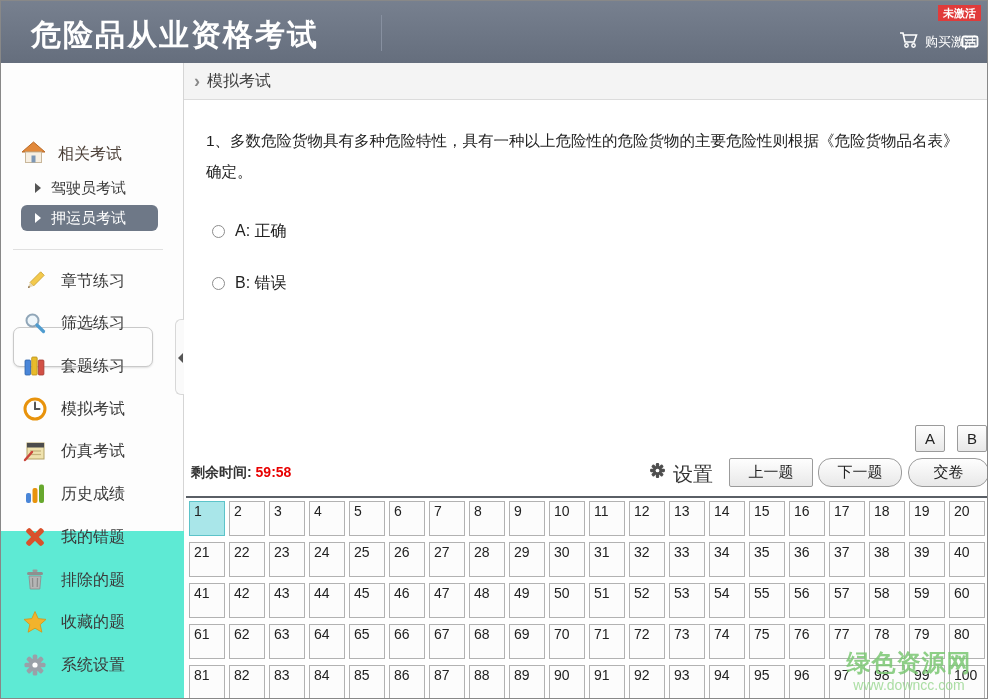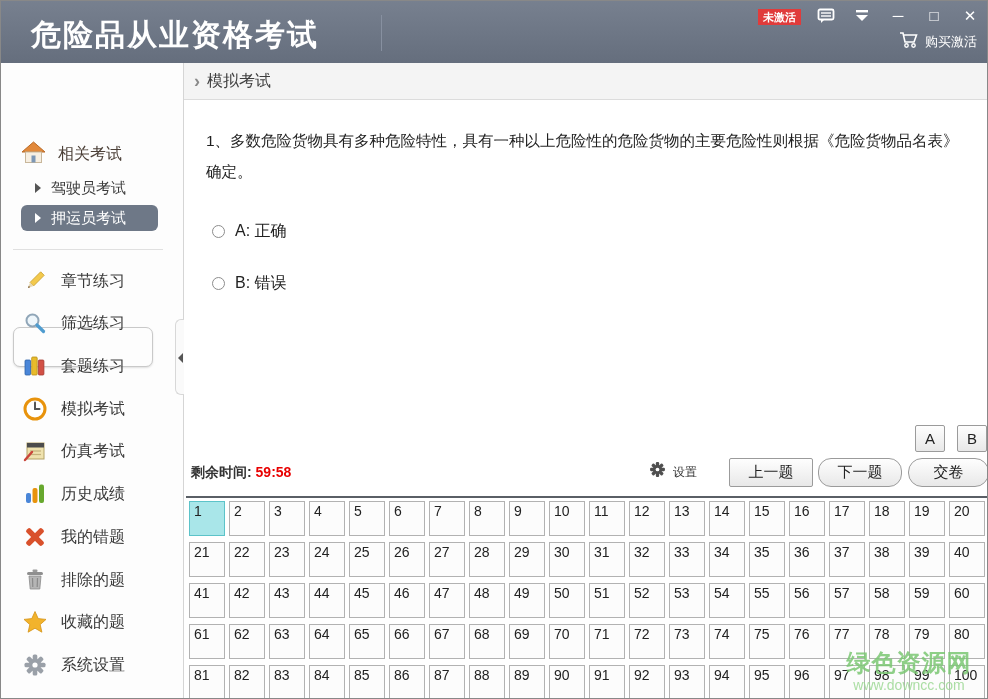--- a/index.html
+++ b/index.html
@@ -4,28 +4,28 @@
 <style>
   * { margin:0; padding:0; box-sizing:border-box; }
   html,body { font-family:"Liberation Sans","DejaVu Sans",sans-serif; }
   .app { position:relative; width:988px; height:699px; background:#5eead4; overflow:hidden; border:1px solid #888; }
 
   
   .titlebar { position:absolute; left:0; top:0; width:988px; height:62px;
     background:linear-gradient(#77808f,#656e7d); }
   .app-title { position:absolute; left:30px; top:14px; color:#fff; font-size:30px; font-weight:bold; letter-spacing:2px; }
   .title-divider { position:absolute; left:380px; top:14px; width:1px; height:36px; background:#59616e; border-right:1px solid #8790a0; }
-  .win-row { position:absolute; right:8px; top:4px; height:20px; display:flex; align-items:flex-end; gap:14px; }
+  .win-row { position:absolute; right:8px; top:4px; height:20px; display:flex; align-items:flex-end; gap:14px;flex-direction:column; }
   .badge-red { background:#e03b3b; color:#fff; font-size:11px; font-weight:bold; padding:2px 5px; line-height:12px; }
   .win-ic { width:22px; height:18px; display:flex; align-items:center; justify-content:center; cursor:pointer; }
   .win-glyph { color:#fff; font-size:15px; font-weight:bold; line-height:18px; }
   .buy-row { position:absolute; right:12px; top:30px; display:flex; align-items:center; gap:6px; color:#fff; font-size:13px; cursor:pointer; }
 
   
-  .sidebar { position:absolute; left:0; top:62px; width:183px; height:637px; background:#fdfdfd; border-right:1px solid #d5d5d5; }
+  .sidebar { position:absolute; left:0; top:62px; width:183px; height:468px; background:#fdfdfd; border-right:1px solid #d5d5d5; }
   .side-home { position:absolute; left:20px; top:78px; display:flex; align-items:center; gap:12px; font-size:16px; color:#4c4038; cursor:pointer; }
   .sub-item { position:absolute; left:20px; width:137px; height:26px; display:flex; align-items:center; gap:10px; padding-left:14px; font-size:15px; color:#3c3c3c; cursor:pointer; }
   .sub-item .tri { width:0; height:0; border-left:6px solid #555; border-top:5px solid transparent; border-bottom:5px solid transparent; }
   .sub-item.selected { background:#6e7887; color:#fff;border-radius:6px; }
   .sub-item.selected .tri { border-left-color:#fff; }
   .side-divider { position:absolute; left:12px; top:124px; width:150px; height:1px; background:#e0e0e0; }
   .menu-item { position:absolute; left:22px; width:130px; height:30px; display:flex; align-items:center; gap:14px; font-size:16px; color:#3a3a3a; cursor:pointer; }
   .mi-icon { width:24px; height:24px; display:flex; align-items:center; justify-content:center; }
   .menu-pill { position:absolute; left:12px; top:264px; width:140px; height:40px; background:#fdfdfd; border:1px solid #c9c9c9; border-radius:7px; box-shadow:0 1px 2px rgba(0,0,0,0.12); }
   .collapse-tab { position:absolute; left:174px; top:256px; width:10px; height:76px; background:#fafafa; border:1px solid #d8d8d8; border-right:none; border-radius:6px 0 0 6px; cursor:pointer; }
@@ -37,21 +37,21 @@
   .bc-arrow { color:#8a8a8a; font-size:18px; font-weight:bold; margin-right:7px; }
   .question-text { position:absolute; left:22px; top:62px; width:766px; font-size:15.5px; line-height:31px; color:#1f1f1f; }
   .option { position:absolute; left:28px; display:flex; align-items:center; gap:10px; font-size:16px; color:#222; cursor:pointer; }
   .radio { width:13px; height:13px; border:1px solid #8d8d8d; border-radius:50%; background:#fff; }
 
   .btn { background:linear-gradient(#fefefe,#e8e8e8); border:1px solid #9b9b9b; border-radius:2px; font-size:15px; color:#222; display:flex; align-items:center; justify-content:center; cursor:pointer; font-family:inherit; }
   .ab-btn { position:absolute; width:30px; height:27px; top:362px; font-size:15px; }
   .toolbar-row { position:absolute; left:0; top:395px; width:805px; height:32px; }
   .timer { position:absolute; left:7px; top:6px; font-size:14px; font-weight:bold; color:#333; }
   .timer .time { color:#e80000; }
-  .settings { position:absolute; left:465px; top:3px; display:flex; align-items:flex-end; gap:7px; font-size:12px; color:#333; cursor:pointer; }
+  .settings { position:absolute; left:465px; top:3px; display:flex; align-items:flex-start; gap:7px; font-size:20px; color:#333; cursor:pointer; }
   .nav-btn { position:absolute; top:0; height:29px; }
   .btn-prev { left:545px; width:84px; }
   .btn-next { left:634px; width:84px;border-radius:13px; }
   .btn-submit { left:724px; width:81px;border-radius:14px; }
 
   .grid-sep { position:absolute; left:2px; top:433px; width:803px; height:2px; background:#5a5f66; }
   .qgrid { position:absolute; left:5px; top:438px; display:grid; grid-template-columns:repeat(20,36px); grid-auto-rows:35px; column-gap:4px; row-gap:6px; }
   .qcell { background:#fcfcfc; border:1px solid #b2b2b2; font-size:14px; color:#222; padding:1px 0 0 4px; cursor:pointer; }
   .qcell.current { background:#a9e6e9; border-color:#5cc3c9; }
 

